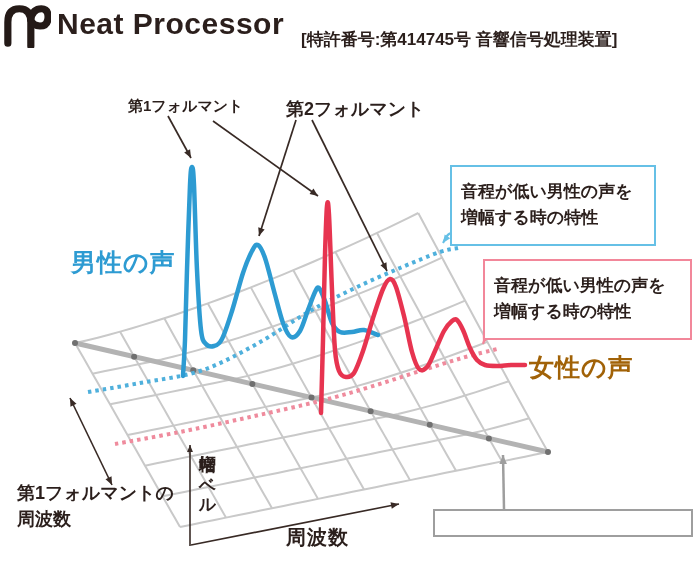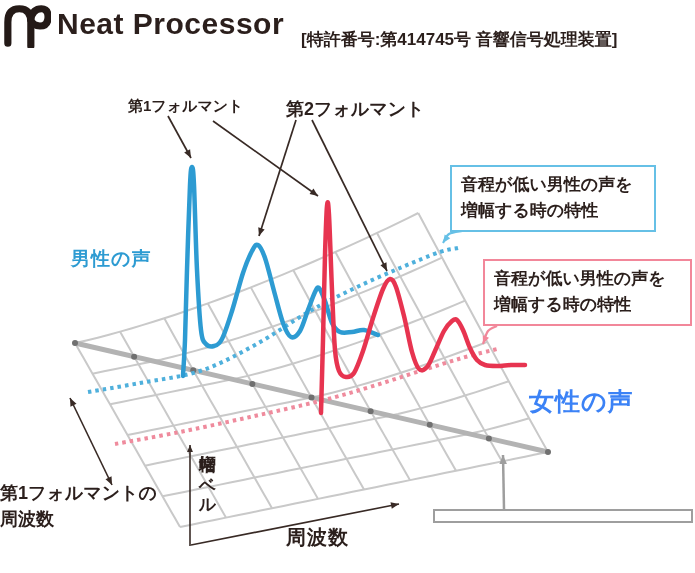--- a/index.html
+++ b/index.html
@@ -3,21 +3,21 @@
 <meta charset="utf-8">
 <style>
   html,body{margin:0;padding:0;background:#fff;}
   .page{position:relative;width:695px;height:573px;background:#ffffff;overflow:hidden;
         font-family:"Liberation Sans","DejaVu Sans",sans-serif;color:#2b1f1c;}
   .abs{position:absolute;}
   svg.fig{position:absolute;left:0;top:0;pointer-events:none;}
   .brand{font-size:30px;font-weight:700;letter-spacing:.5px;white-space:nowrap;}
   .patent{font-size:17px;font-weight:700;white-space:nowrap;}
   .lbl{font-weight:700;white-space:nowrap;}
-  .callout{position:absolute;background:#fff;border:2px solid #0c4a6e;padding:5px 9px;
+  .callout{position:absolute;background:#fff;border:2px solid #0c4a6e;padding:12px 9px;
            font-size:17px;font-weight:700;line-height:1.55;white-space:nowrap;box-sizing:border-box;}
   .vtext{writing-mode:vertical-rl;text-orientation:upright;letter-spacing:2px;}
 </style>
 </head>
 <body>
 
 <div class="page">
 
   <svg id="mesh-svg" class="fig" width="695" height="573" viewBox="0 0 695 573">
       <path d="M180,527L191.5,524.65625L203,522.3125L214.5,519.96875L226,517.625L237.5,515.28125L249,512.9375L260.5,510.59375L272,508.25L283.5,505.90625L295,503.5625L306.5,501.21875L318,498.875L329.5,496.53125L341,494.1875L352.5,491.84375L364,489.5L375.5,487.15625L387,484.8125L398.5,482.46875L410,480.125L421.5,477.78125L433,475.4375L444.5,473.09375L456,470.75L467.5,468.40625L479,466.0625L490.5,463.71875L502,461.375L513.5,459.03125L525,456.6875L536.5,454.34375L548,452" fill="none" stroke="#c9c9c9" stroke-width="2"></path>
@@ -80,24 +80,24 @@
         <path d="M29 17 Q31 6 40 6 Q47 6 47 14.5 Q47 24 38.5 24 Q31.5 24 29 18"></path>
       </g>
     </svg>
   </span>
   <div class="abs brand" style="left: 57px; top: 7px; color: rgb(43, 31, 28);">Neat Processor</div>
   <div class="abs patent" style="left: 301px; top: 14px; color: rgb(43, 31, 28); margin-top: 14px;">[特許番号:第414745号 音響信号処理装置]</div>
 
   <div class="abs lbl" style="left: 128px; top: 97px; font-size: 15px; color: rgb(43, 31, 28);">第1フォルマント</div>
   <div class="abs lbl" style="left: 286px; top: 97px; font-size: 18px; color: rgb(43, 31, 28);">第2フォルマント</div>
 
-  <div class="abs lbl" style="left: 71px; top: 246px; font-size: 19px; letter-spacing: 1px; color: rgb(45, 155, 210);">男性の声</div>
-  <div class="abs lbl" style="left: 529px; top: 351px; font-size: 25px; letter-spacing: 1px; color: #3b82f6; margin-top: 34px;">女性の声</div>
+  <div class="abs lbl" style="left: 71px; top: 246px; font-size: 25px; letter-spacing: 1px; color: rgb(45, 155, 210);">男性の声</div>
+  <div class="abs lbl" style="left: 529px; top: 351px; font-size: 25px; letter-spacing: 1px; color: #a16207;">女性の声</div>
 
-  <div class="abs lbl" style="left: 0px; top: 480px; font-size: 18px; line-height: 1.45; color: rgb(43, 31, 28);">
+  <div class="abs lbl" style="left: 17px; top: 480px; font-size: 18px; line-height: 1.45; color: rgb(43, 31, 28);">
     <div>第1フォルマントの</div>
     <div>周波数</div>
   </div>
   <div class="abs lbl vtext" style="left: 196px; top: 440px; font-size: 17px; height: 115px; color: rgb(43, 31, 28);">増幅レベル</div>
   <div class="abs lbl" style="left: 286px; top: 524px; font-size: 20px; letter-spacing: 1px; color: rgb(43, 31, 28);">周波数</div>
 
   <div class="callout" style="left: 450px; top: 165px; width: 206px; color: rgb(43, 31, 28); border-color: rgb(102, 192, 230);">
     <div>音程が低い男性の声を</div>
     <div>増幅する時の特性</div>
   </div>

